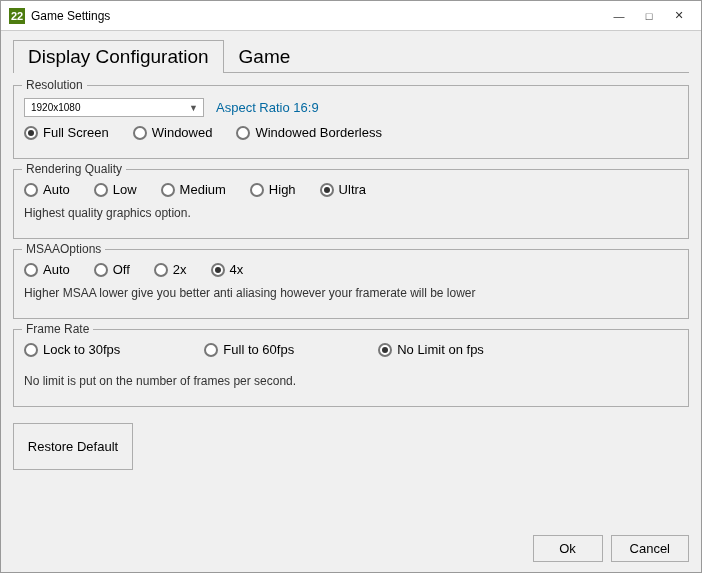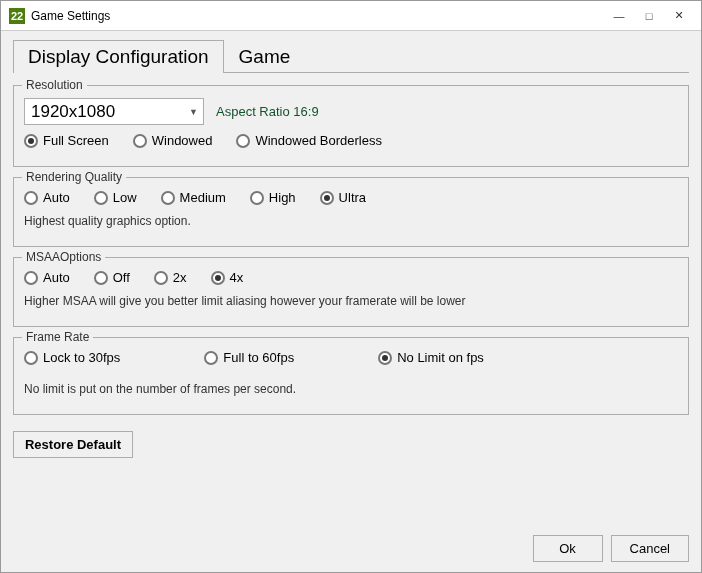--- a/index.html
+++ b/index.html
@@ -142,21 +142,21 @@
       display: flex;
       align-items: center;
       gap: 12px;
       margin-bottom: 8px;
     }
     .dropdown {
       width: 180px;
       padding: 3px 6px;
       border: 1px solid #adadad;
       background: white;
-      font-size: 17px;
+      font-size: 10px;
       appearance: none;
       -webkit-appearance: none;
       cursor: pointer;
       position: relative;
     }
     .dropdown-wrapper {
       position: relative;
       display: inline-block;
       width: 180px;
     }
@@ -165,21 +165,21 @@
       position: absolute;
       right: 6px;
       top: 50%;
       transform: translateY(-50%);
       font-size: 9px;
       color: #555;
       pointer-events: none;
     }
     .aspect-label {
       font-size: 13px;
-      color: #14532d;
+      color: #0369a1;
     }
     .hint-text {
       font-size: 12px;
       color: #333;
       margin-top: 4px;
     }
     .bottom-bar {
       display: flex;
       justify-content: flex-end;
       align-items: center;
@@ -195,22 +195,21 @@
     .btn {
       padding: 5px 18px;
       border: 1px solid #adadad;
       background: #f0f0f0;
       font-size: 13px;
       cursor: pointer;
       min-width: 70px;
     }
     .btn.restore {
       min-width: 120px;
-      padding: 5px 10px;
-      font-weight: bold;
+      padding: 15px 10px;
     }
   </style>
 </head>
 <body>
 
 <div class="window">
 
   <div class="title-bar">
     <div class="title-bar-icon">
       <span>22</span>
@@ -305,21 +304,21 @@
           </div>
           <div class="radio-item">
             <div class="radio-circle"></div>
             <span>2x</span>
           </div>
           <div class="radio-item">
             <div class="radio-circle checked"></div>
             <span>4x</span>
           </div>
         </div>
-        <span class="hint-text">Higher MSAA will give you better limit aliasing however your framerate will be lower</span>
+        <span class="hint-text">Higher MSAA lower give you better anti aliasing however your framerate will be lower</span>
       </div>
     </div>
 
     <div class="group-box">
       <span class="group-box-legend">Frame Rate</span>
       <div class="group-content">
         <div class="radio-group" style="margin-bottom:16px;">
           <div class="radio-item">
             <div class="radio-circle"></div>
             <span>Lock  to 30fps</span>

